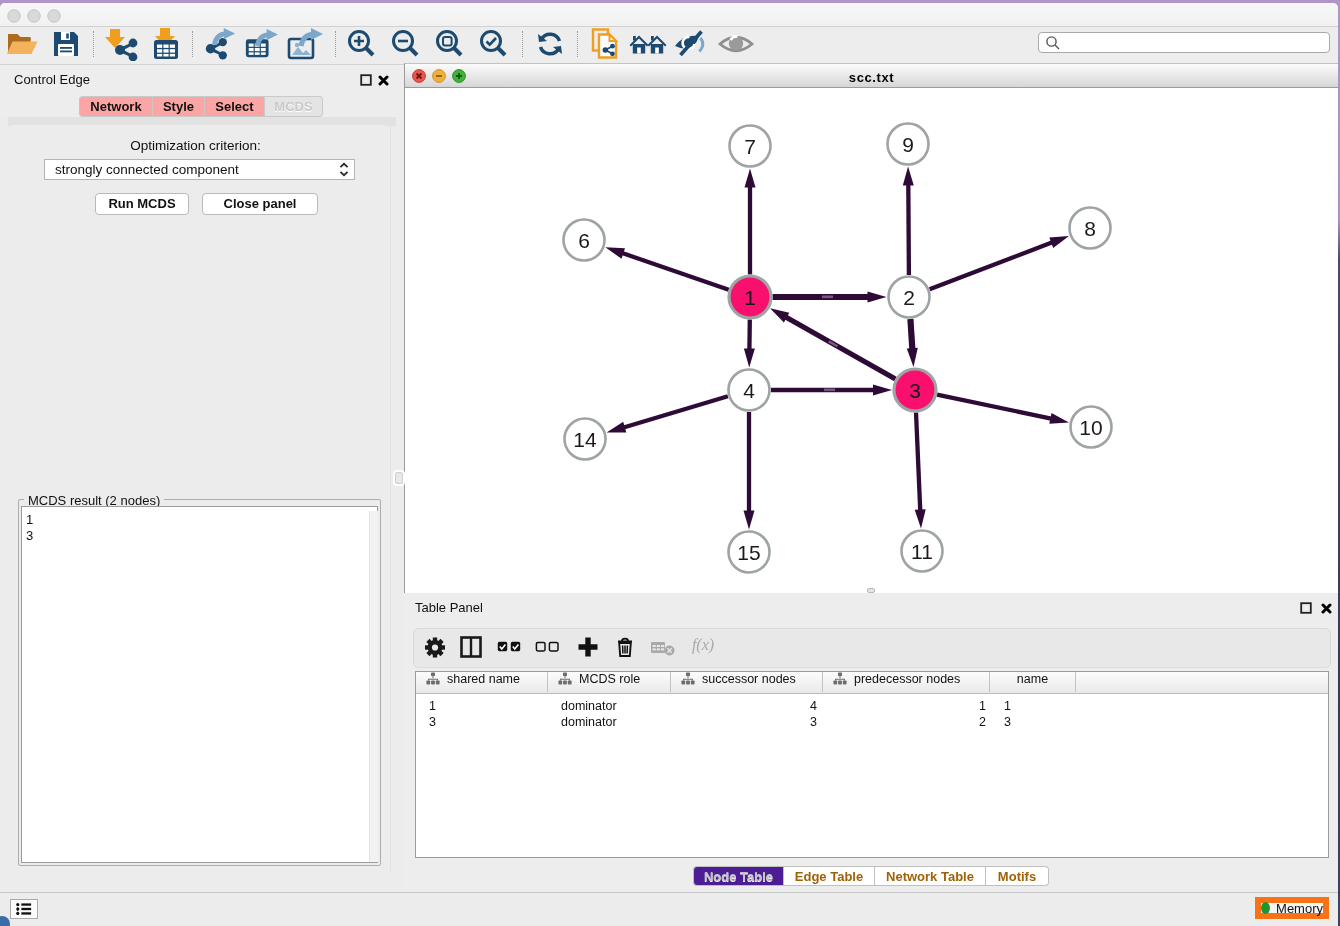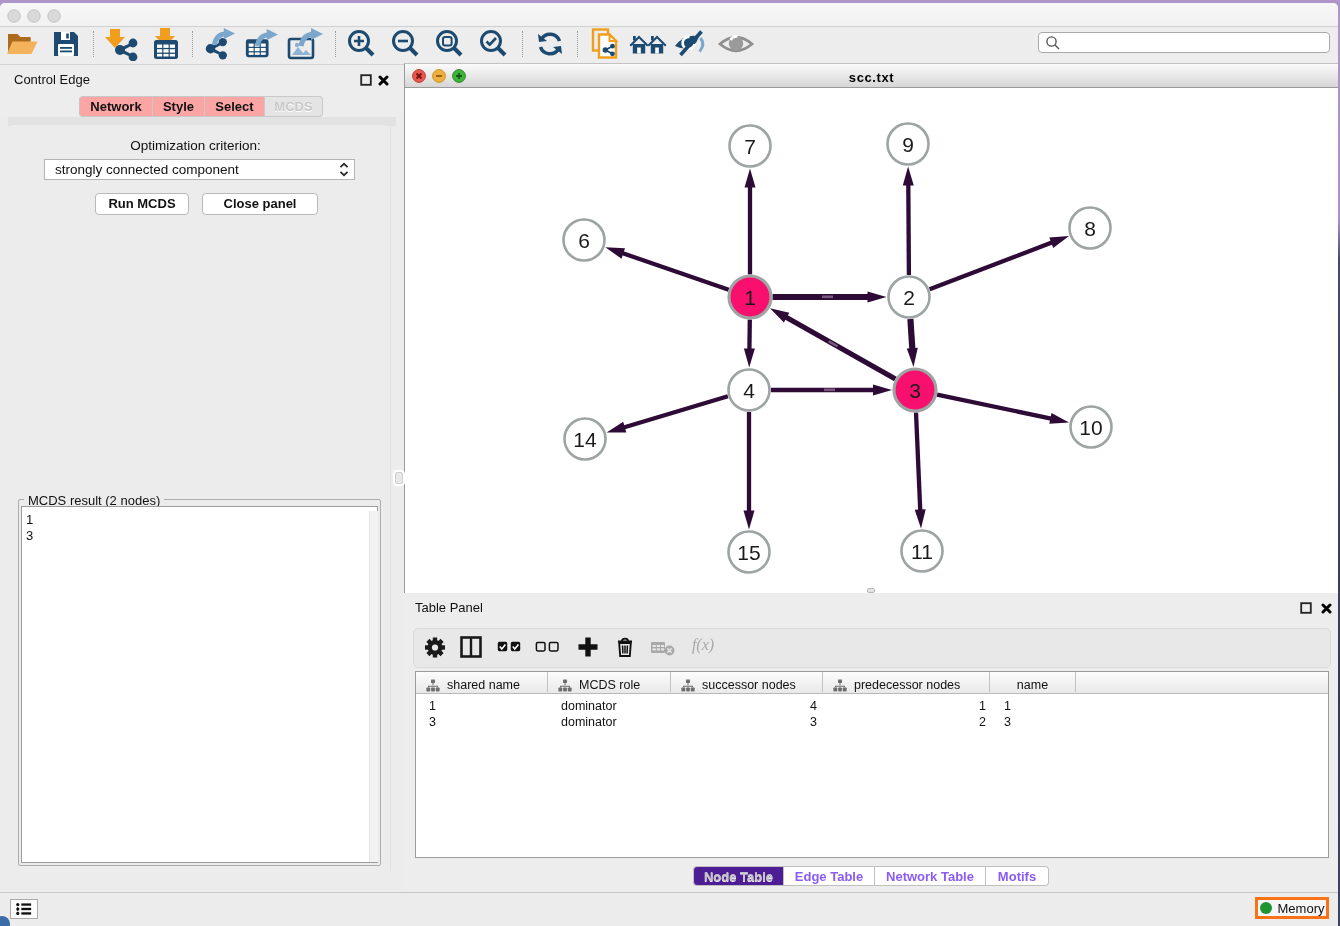--- a/index.html
+++ b/index.html
@@ -27,31 +27,31 @@
 #grp-title{position:absolute;left:24px;top:493px;background:#ececec;padding:0 4px;color:#111}
 #grp-text{position:absolute;left:21px;top:506px;width:357px;height:357px;background:#fff;border:1px solid #9c9c9c;color:#111;line-height:16px;padding:5px 0 0 4px}
 #grp-sb{position:absolute;left:369px;top:511px;width:9px;height:351px;background:#f2f2f2;border-left:1px solid #e2e2e2}
 #netwin{position:absolute;left:404px;top:63px;width:934px;height:530px;border-left:1px solid #9a9a9a;border-top:1px solid #c2c2c2;background:#fff}
 #nettitle{position:absolute;left:405px;top:64px;width:933px;height:24px;background:linear-gradient(#fbfbfb,#d6d6d6);border-bottom:1px solid #9b9b9b}
 #nettext{position:absolute;left:405px;top:70px;width:933px;text-align:center;font-size:13px;color:#000;font-weight:bold;letter-spacing:0.6px}
 #tp-title{position:absolute;left:415px;top:600px;color:#111}
 #tp-toolbar{position:absolute;left:413px;top:628px;width:918px;height:40px;background:#e8e8e8;border:1px solid #dadada;border-radius:5px}
 #tp-table{position:absolute;left:415px;top:671px;width:914px;height:187px;background:#fff;border:1px solid #9c9c9c}
 #tp-header{position:absolute;left:0;top:0;width:912px;height:22px;background:linear-gradient(#fcfcfc,#e9e9e9);border-bottom:1px solid #b9b9b9}
-.th{position:absolute;top:0;height:20px;border-right:1px solid #c2c2c2;display:flex;align-items:flex-end;justify-content:flex-start;padding-left:10px;font-size:12.5px;color:#111;gap:7px}
+.th{position:absolute;top:0;height:20px;border-right:1px solid #c2c2c2;display:flex;align-items:flex-start;justify-content:flex-start;padding-left:10px;font-size:12.5px;color:#111;gap:7px}
 .th.c{justify-content:center;padding-left:0}
 .td{position:absolute;height:16px;font-size:12.5px;color:#111;line-height:16px}
 #btabs{position:absolute;left:693px;top:866px;height:20px;display:flex}
-.btab{height:20px;border:1px solid #c0c0c0;border-left:none;background:#fff;color:#8b5cf6;display:flex;align-items:center;justify-content:center;font-weight:bold}
+.btab{height:20px;border:1px solid #c0c0c0;border-left:none;background:#fff;color:#a16207;display:flex;align-items:center;justify-content:center;font-weight:bold}
 .btab.first{border-left:1px solid #c0c0c0;border-radius:4px 0 0 4px}
 .btab.last{border-radius:0 4px 4px 0}
 .btab.sel{background:#4c1d95;color:#c2c2c2;text-shadow:0 1px 0 #f5f5f5}
 #statusbar{position:absolute;left:0;top:892px;width:1338px;height:34px;background:#ececec;border-top:1px solid #c8c8c8}
 #listbtn{position:absolute;left:10px;top:899px;width:28px;height:20px;background:#fbfbfb;border:1px solid #ababab}
-#membtn{position:absolute;left:1255px;top:897px;width:74px;height:22px;background:#f6f6f6;border:3px solid #f97316;font-size:13px;color:#111;display:flex;align-items:center;justify-content:center;gap:6px}
+#membtn{position:absolute;left:1255px;top:897px;width:74px;height:22px;background:#f6f6f6;border:6px solid #f97316;font-size:13px;color:#111;display:flex;align-items:center;justify-content:center;gap:6px}
 </style></head><body>
 <div id="win"></div>
 <div id="titlebar">
     <svg class="abs" style="left:7px;top:6px" width="62" height="14" viewBox="0 0 62 14">
       <circle cx="7" cy="7" r="6.2" fill="#d9d9d9" stroke="#c2c2c2" stroke-width="1"></circle>
       <circle cx="27" cy="7" r="6.2" fill="#d9d9d9" stroke="#c2c2c2" stroke-width="1"></circle>
       <circle cx="47" cy="7" r="6.2" fill="#d9d9d9" stroke="#c2c2c2" stroke-width="1"></circle>
     </svg>
   </div>
 <div class="tbi" style="left:5px;top:27px;width:34px;height:34px">

